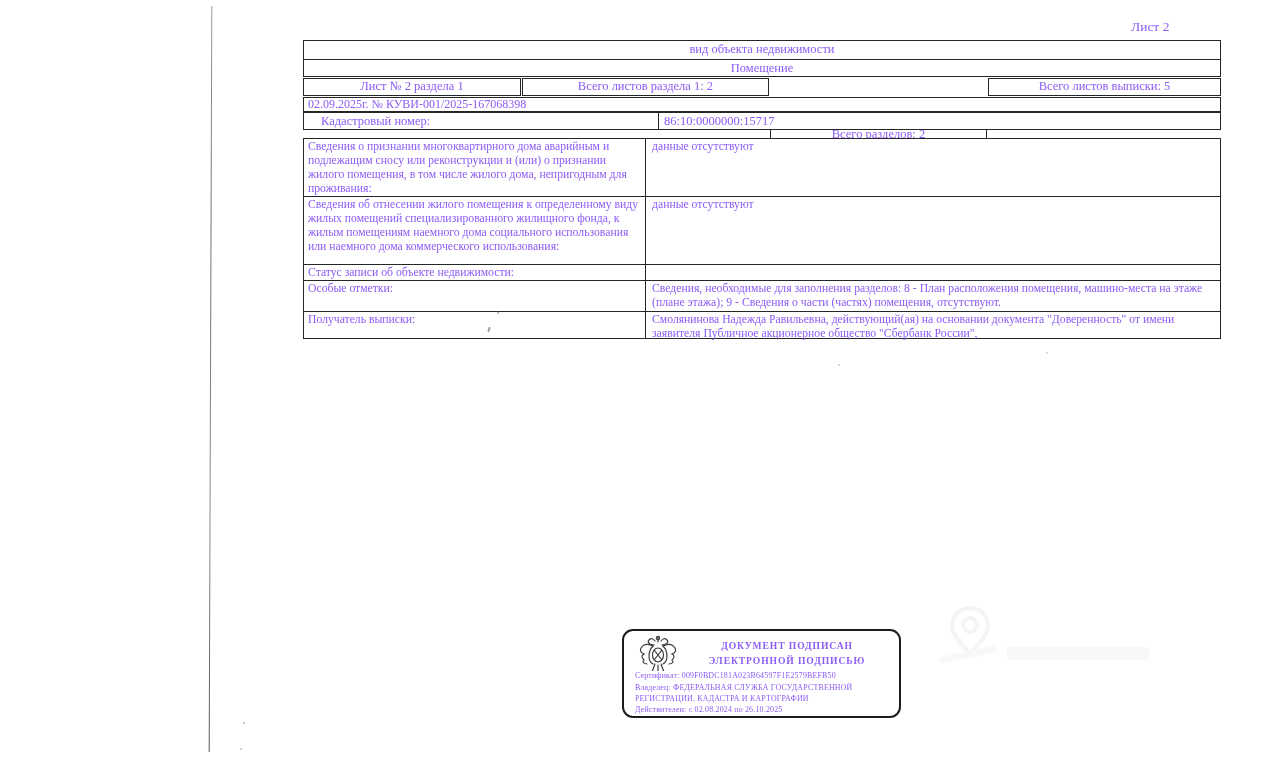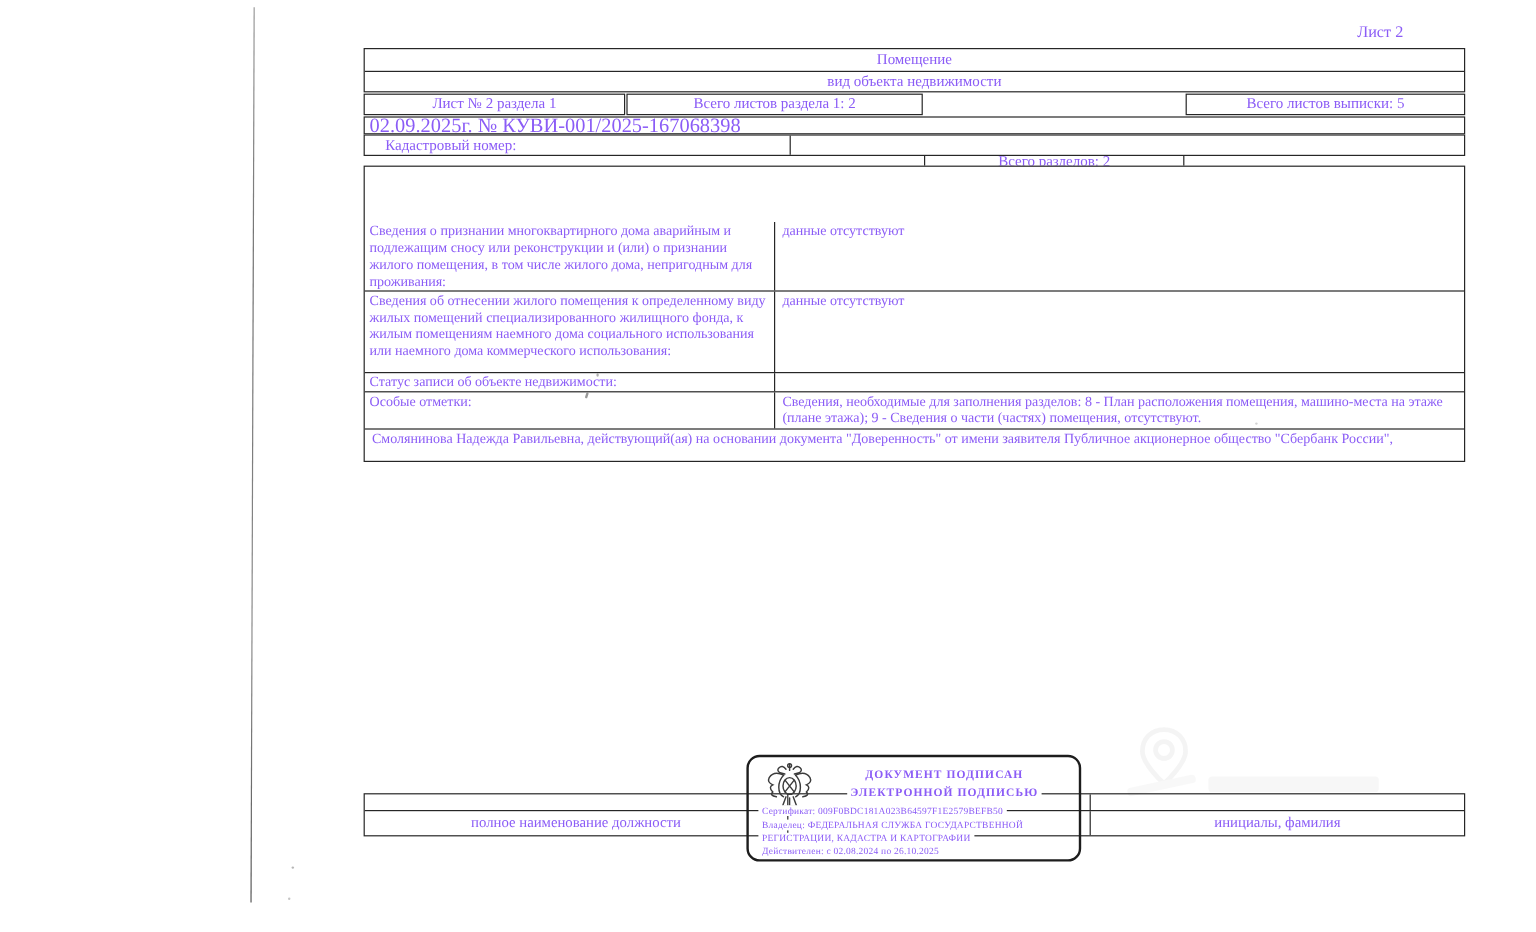--- a/index.html
+++ b/index.html
@@ -32,21 +32,21 @@
   .hdr-row + .hdr-row { border-top:1.5px solid #262626; }
 
   .sheet-info { display:flex; }
   .sheet-info .cell {
     border:1.5px solid #262626; background:#fff;
     height:18px; line-height:15px; font-size:12.5px; text-align:center;
     margin-right:1px;
   }
   .sheet-info .cell:last-child { margin-right:0; }
 
-  .oneline { font-size:17px; line-height:13px; padding:0 4px; }
+  .oneline { font-size:12px; line-height:13px; padding:0 4px; }
 
   .kv { display:flex; font-size:12.5px; }
   .kv .k { width:342px; border-right:1.5px solid #262626; padding:1px 4px;margin-left:13px; }
   .kv .v { flex:1; padding:1px 5px; }
 
   
   .details { left:303px; top:138px; width:918px; border:1.5px solid #262626; background:#fff; }
   .drow { display:flex; font-size:11.7px; line-height:13.9px; }
   .drow + .drow { border-top:1.5px solid #262626; }
   .drow .dl { width:342px; border-right:1.5px solid #262626; padding:1px 5px 1px 4px; }
@@ -99,79 +99,69 @@
 </head>
 <body>
 
 <div class="page">
 
   <div class="scan-line"></div>
 
   <div class="sheet-label">Лист 2</div>
 
   <div class="abs bordered hdr-box" style="top:40px;">
+    <div class="hdr-row">вид объекта недвижимости</div>
     <div class="hdr-row">Помещение</div>
-    <div class="hdr-row">вид объекта недвижимости</div>
   </div>
 
   <div class="abs hdr-box sheet-info" style="top:78px;">
     <div class="cell" style="width:218px;">Лист № 2 раздела 1</div>
     <div class="cell" style="width:247px;">Всего листов раздела 1: 2</div>
     <div class="cell" style="width:217px;margin-top:48px;">Всего разделов: 2</div>
     <div class="cell" style="flex:1;">Всего листов выписки: 5</div>
   </div>
 
   <div class="abs bordered hdr-box oneline" style="top:97px; height:15px;">02.09.2025г. № КУВИ-001/2025-167068398</div>
 
   <div class="abs bordered hdr-box kv" style="top:112px; height:18px;">
     <div class="k">Кадастровый номер:</div>
+    <div class="v">86:10:0000000:15717</div>
   </div>
 
   <div class="abs details">
-    <div class="drow" style="height:57px;margin-top:46px;">
+    <div class="drow" style="height:57px;">
       <div class="dl">Сведения о признании многоквартирного дома аварийным и подлежащим сносу или реконструкции и (или) о признании жилого помещения, в том числе жилого дома, непригодным для проживания:</div>
       <div class="dv">данные отсутствуют</div>
     </div>
     <div class="drow" style="height:68px;">
       <div class="dl">Сведения об отнесении жилого помещения к определенному виду жилых помещений специализированного жилищного фонда, к жилым помещениям наемного дома социального использования или наемного дома коммерческого использования:</div>
       <div class="dv">данные отсутствуют</div>
     </div>
     <div class="drow" style="height:16px;">
       <div class="dl">Статус записи об объекте недвижимости:</div>
     </div>
     <div class="drow" style="height:31px;">
       <div class="dl">Особые отметки:</div>
       <div class="dv">Сведения, необходимые для заполнения разделов: 8 - План расположения помещения, машино-места на этаже (плане этажа); 9 - Сведения о части (частях) помещения, отсутствуют.</div>
     </div>
     <div class="drow" style="height:27px;">
+      <div class="dl">Получатель выписки:</div>
       <div class="dv">Смолянинова Надежда Равильевна, действующий(ая) на основании документа "Доверенность" от имени заявителя Публичное акционерное общество "Сбербанк России",</div>
     </div>
   </div>
 
   <div class="abs watermark">
     <svg width="50" height="52" viewBox="0 0 50 52">
       <path d="M25 3 C14 3 7 11 7 21 C7 32 25 48 25 48 C25 48 43 32 43 21 C43 11 36 3 25 3 Z" fill="none" stroke="#ececec" stroke-width="4"></path>
       <circle cx="25" cy="20" r="7" fill="none" stroke="#ececec" stroke-width="4"></circle>
     </svg>
     <div class="wm-bar"></div>
     <div class="wm-streak"></div>
   </div>
 
-  <div class="abs sig-table">
-    <div class="sig-row">
-      <div class="sig-cell sig-left"></div>
-      <div class="sig-cell sig-mid"></div>
-      <div class="sig-cell sig-right"></div>
-    </div>
-    <div class="sig-row labels">
-      <div class="sig-cell sig-left">полное наименование должности</div>
-      <div class="sig-cell sig-mid"></div>
-      <div class="sig-cell sig-right">инициалы, фамилия</div>
-    </div>
-  </div>
 
   <div class="abs stamp">
     <svg class="eagle" width="42" height="42" viewBox="0 0 42 42">
       <g fill="none" stroke="#3c3c3c" stroke-width="1.2" stroke-linecap="round">
         <path d="M18 7 Q15 3 12 6 Q10 8 13 10 L17 11"></path>
         <path d="M24 7 Q27 3 30 6 Q32 8 29 10 L25 11"></path>
         <path d="M21 3 L21 8"></path>
         <circle cx="21" cy="4" r="1.6"></circle>
         <path d="M16 12 Q8 8 4 14 Q2 18 7 20 Q3 22 7 26 Q4 29 10 30"></path>
         <path d="M26 12 Q34 8 38 14 Q40 18 35 20 Q39 22 35 26 Q38 29 32 30"></path>

